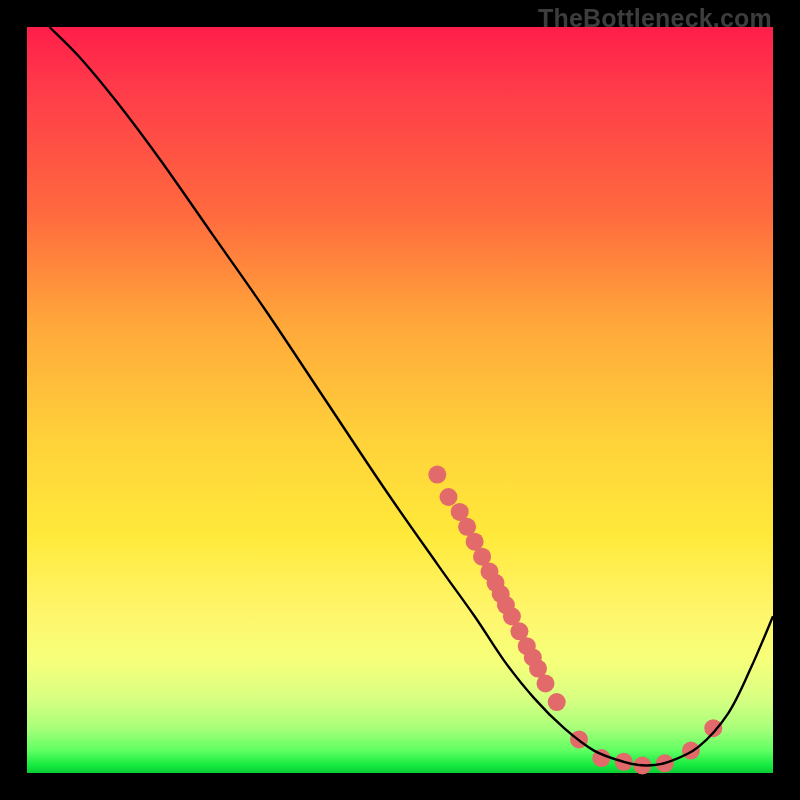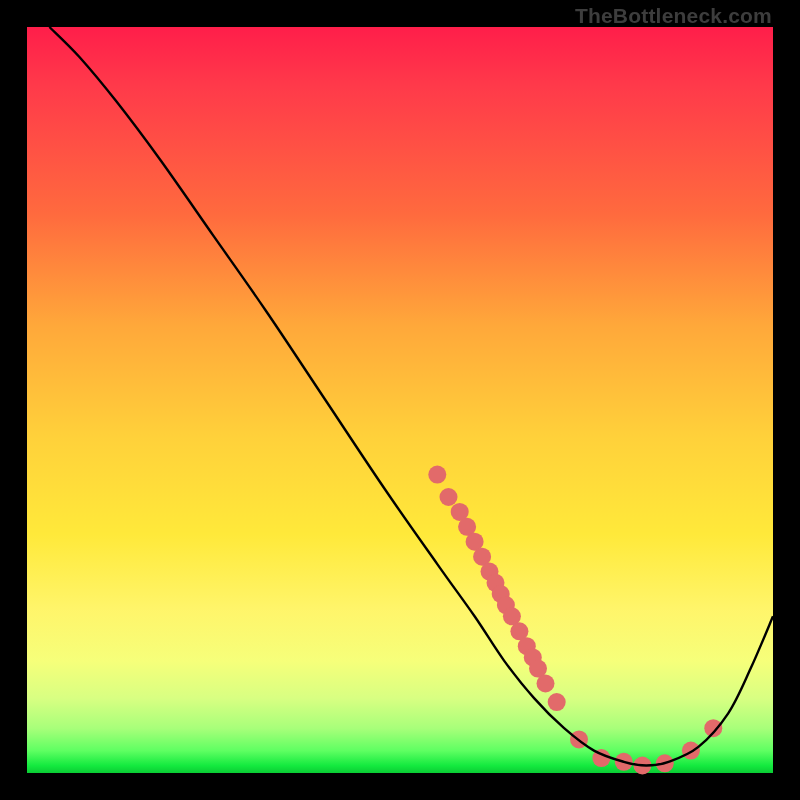--- a/index.html
+++ b/index.html
@@ -41,21 +41,21 @@
       #5fff62 97%,
       #14ea3f 99%,
       #0acc34 100%
     );
   }
   .attribution {
     position: absolute;
     top: 4px;
     right: 28px;
     color: #3d3d3d;
-    font-size: 21px;
+    font-size: 25px;
     font-weight: 600;
     letter-spacing: 0.2px;
   }
   svg.overlay {
     position: absolute;
     top: 27px;
     left: 27px;
     width: 746px;
     height: 746px;
     overflow: visible;

